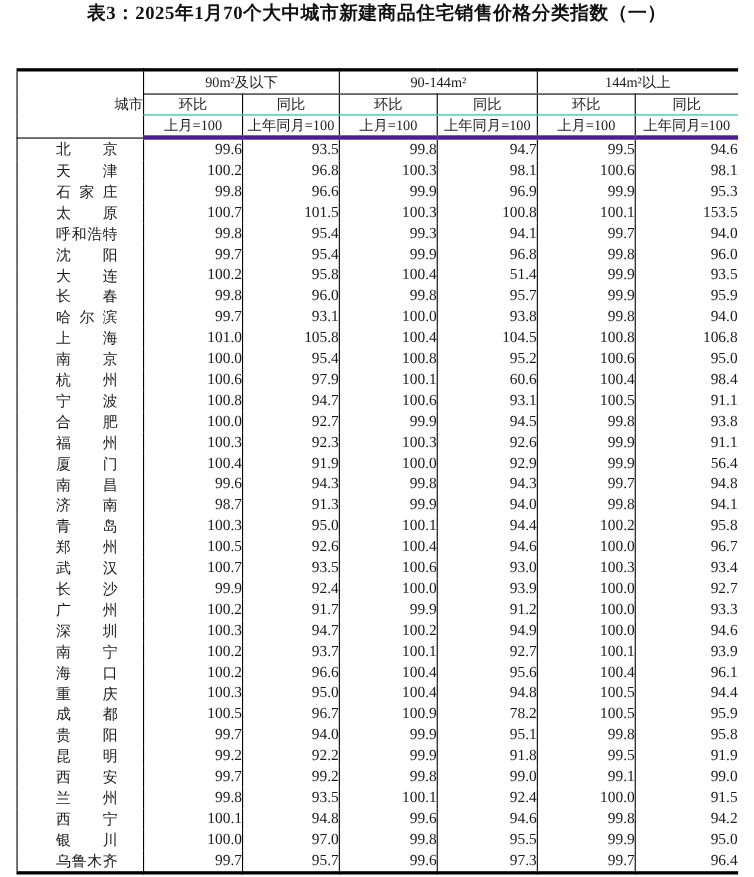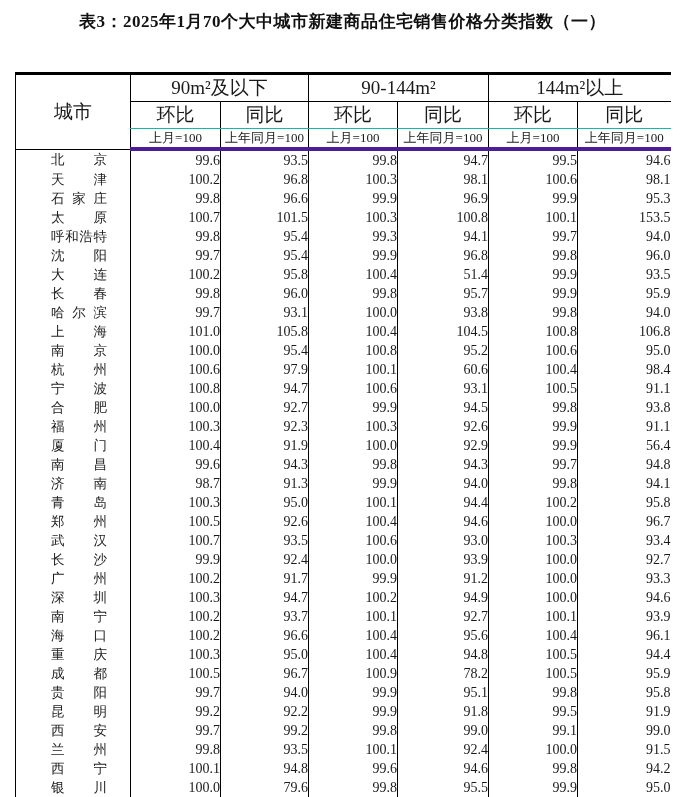--- a/index.html
+++ b/index.html
@@ -8,21 +8,20 @@
     background: #ffffff;
     width: 685px;
     height: 797px;
     font-family: "Liberation Serif", "DejaVu Serif", serif;
     color: #1a1a1a;
     overflow: hidden;
   }
   .page { width: 685px; height: 797px; position: relative; }
 
   .title {
-    padding-top: 10px;
     text-align: center;
     font-size: 17px;
     font-weight: bold;
     letter-spacing: 0.5px;
     color: #111;
   }
 
   table.stat {
     border-collapse: collapse;
     table-layout: fixed;
@@ -35,22 +34,22 @@
     padding: 0;
     overflow: hidden;
     white-space: nowrap;
   }
 
   
   table.stat td { border-left: 1px solid #000; }
   td.city-h, td.city { border-left: none; }
 
   
-  thead td { text-align: center; font-size: 19px; }
-  td.city-h { border-bottom: 1px solid #000; }
+  thead td { text-align: center; font-size: 13px; }
+  td.city-h { border-bottom: 1px solid #000; text-align: right; }
   td.grp    { border-bottom: 1px solid #000; height: 20px; }
   td.metric { border-bottom: 1px solid #14b8a6; height: 18px; }
   td.base   { border-bottom: 4px solid #4c1d95; height: 18px; font-size: 13px; }
 
   
   tbody tr { height: 19px; }
   td.num {
     text-align: right;
     padding-right: 9px;
     font-size: 14px;
@@ -572,21 +571,21 @@
           <td class="num">94.2</td>
         </tr>
         <tr>
           <td class="city">
             <span class="city-wrap">
               <span>银</span>
               <span>川</span>
             </span>
           </td>
           <td class="num">100.0</td>
-          <td class="num">79.6</td>
+          <td class="num">97.0</td>
           <td class="num">99.8</td>
           <td class="num">95.5</td>
           <td class="num">99.9</td>
           <td class="num">95.0</td>
         </tr>
         <tr>
           <td class="city">
             <span class="city-wrap">
               <span>乌</span>
               <span>鲁</span>

